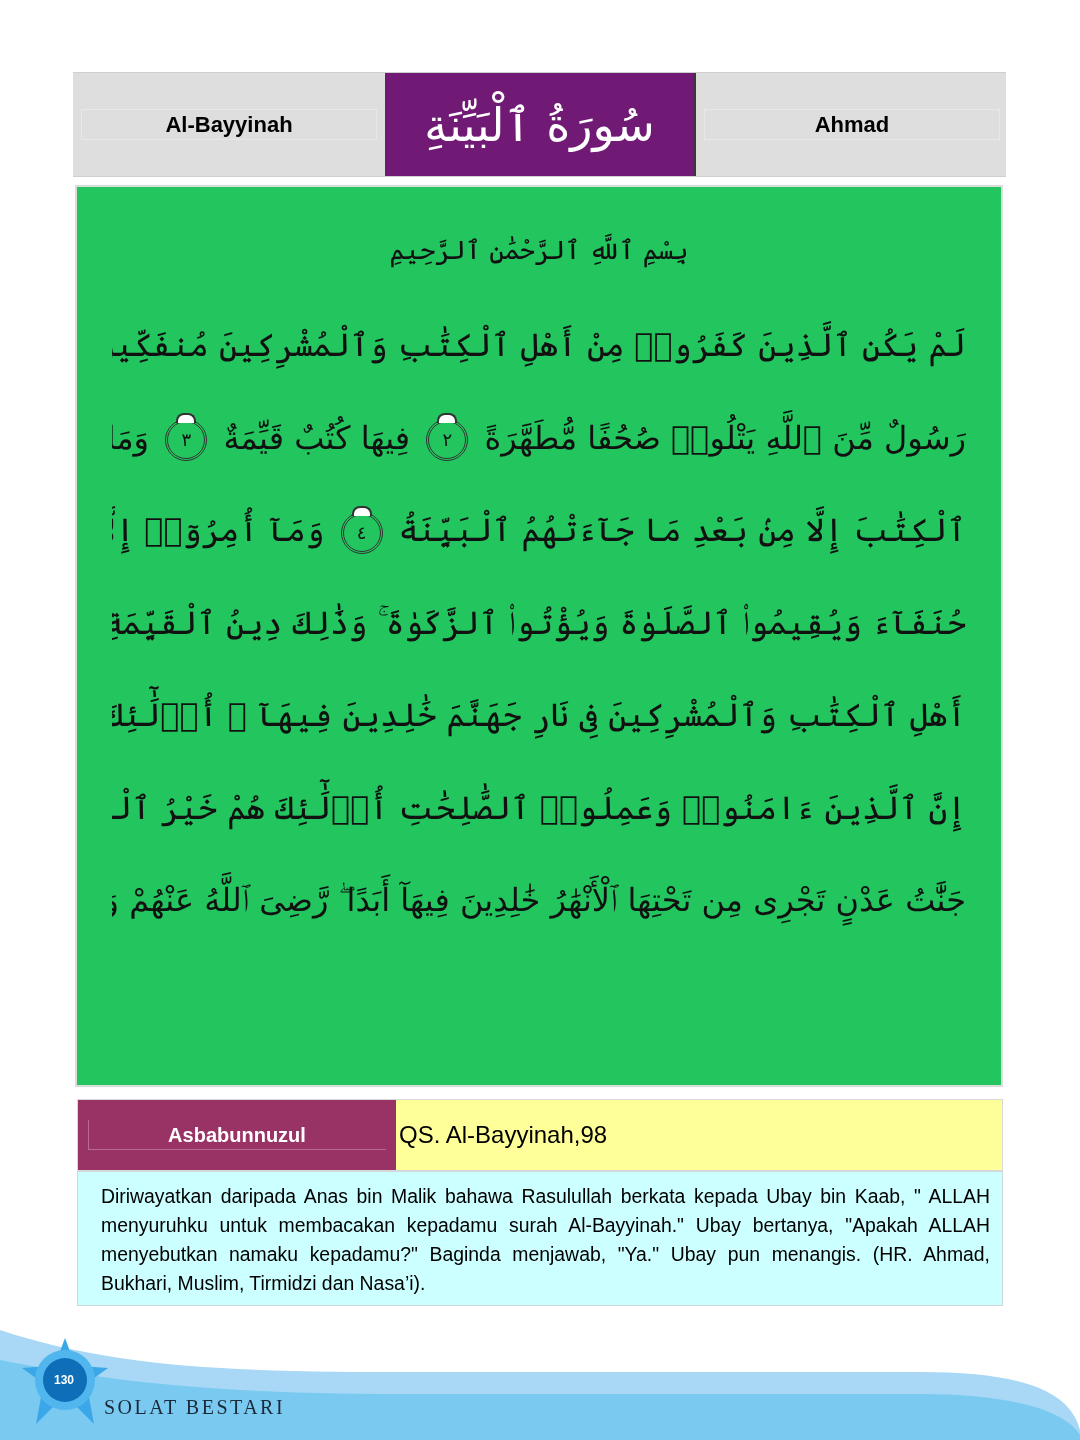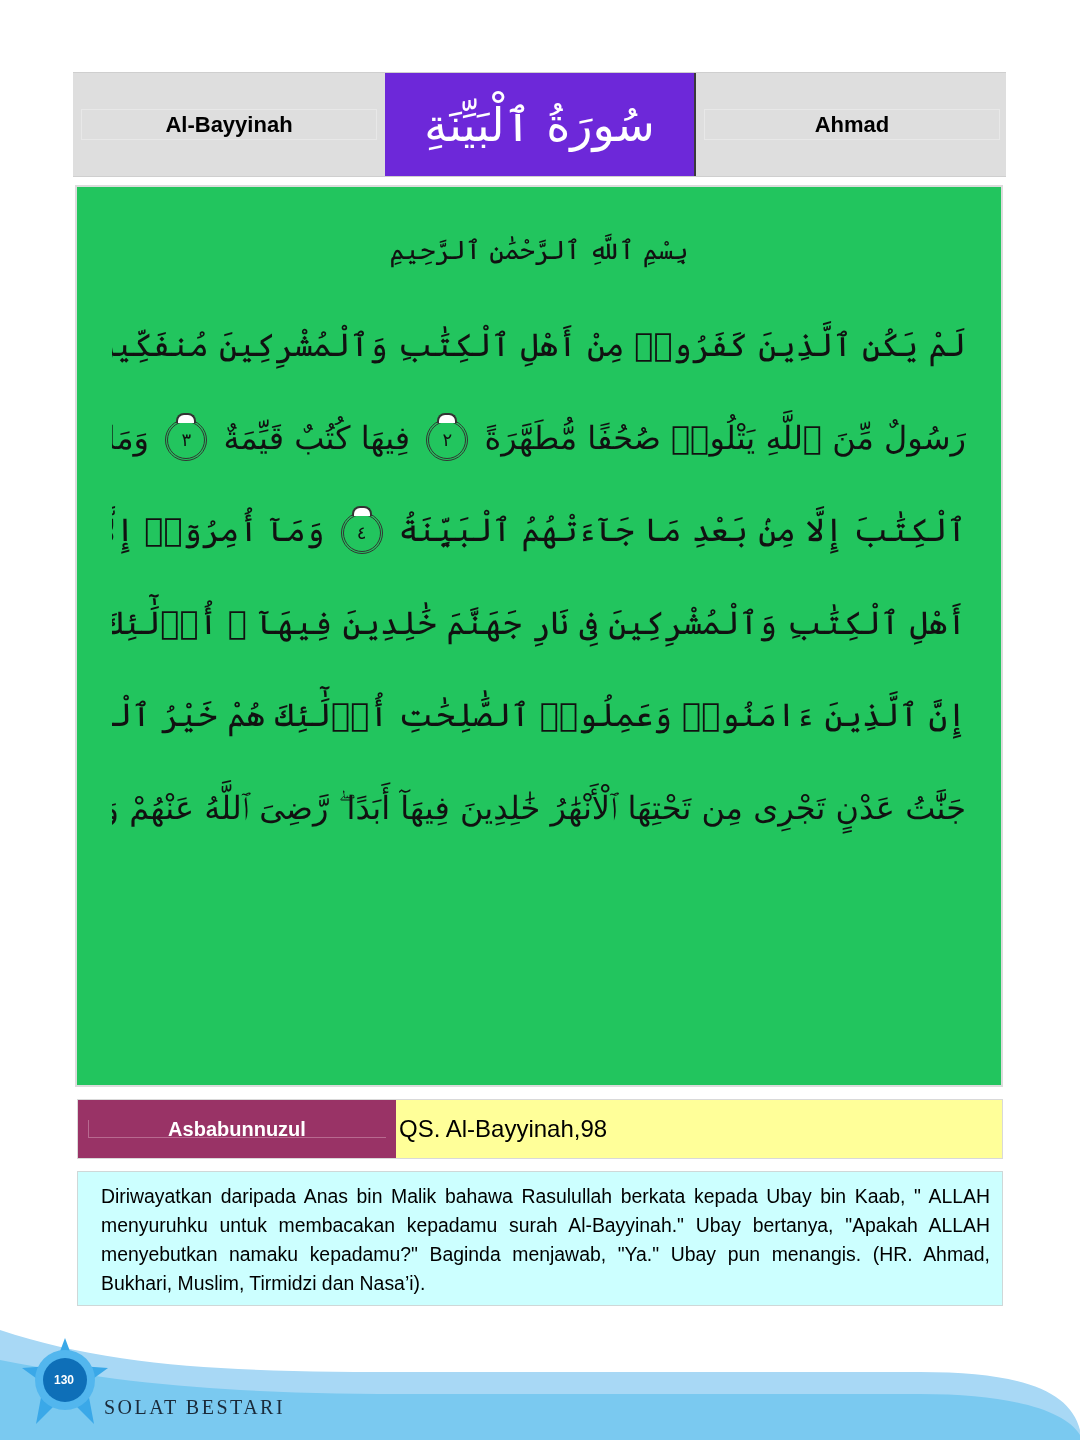--- a/index.html
+++ b/index.html
@@ -20,21 +20,21 @@
     position: relative;
   }
   .header .cell-side::after {
     content: ""; position: absolute; left: 8px; right: 8px; top: 36px; bottom: 36px;
     border: 1px solid #e8e8e8;
   }
   .header .cell-side span {
     font-weight: bold; font-size: 22px; color: #000; position: relative; z-index: 1;
   }
   .header .cell-mid {
-    flex: 0 0 309px; background: #6d28d9; display: flex; align-items: center; justify-content: center;
+    flex: 0 0 309px; background: #701a75; display: flex; align-items: center; justify-content: center;
     border-right: 2px solid #3a3a3a;
   }
   .header .cell-mid span {
     color: #fff; font-family: "DejaVu Sans", sans-serif; font-size: 46px; direction: rtl;
   }
 
   
   .quran-box {
     position: absolute; left: 75px; top: 185px; width: 928px; height: 902px;
     border: 2px solid #dcdcdc; background: #22c55e; box-sizing: border-box;
@@ -57,21 +57,21 @@
     vertical-align: middle; margin: 0 6px; position: relative; line-height: 1;
   }
   .ayah-num::before {
     content: ""; position: absolute; top: -9px; left: 50%; transform: translateX(-50%);
     width: 16px; height: 8px; border: 2px solid #333; border-bottom: none; border-radius: 8px 8px 0 0;
     background: #fff;
   }
 
   
   .asbab-head {
-    position: absolute; left: 77px; top: 1099px; width: 926px; height: 60px;
+    position: absolute; left: 77px; top: 1099px; width: 926px; height: 72px;
     display: flex; border: 1px solid #d9d9d9; box-sizing: border-box;
   }
   .asbab-label {
     flex: 0 0 318px; background: #993366; display: flex; align-items: center; justify-content: center;
     position: relative;
   }
   .asbab-label::after {
     content: ""; position: absolute; left: 10px; right: 10px; top: 20px; bottom: 20px;
     border-bottom: 1px solid #b86a90; border-left: 1px solid #b86a90;
   }
@@ -130,20 +130,25 @@
       <span>فِيهَا كُتُبٌ قَيِّمَةٌ</span>
       <span class="ayah-num">٣</span>
       <span>وَمَا تَفَرَّقَ ٱلَّذِينَ أُوتُوا۟</span>
     </span>
     <span class="verse-line">
       <span>ٱلْكِتَٰبَ إِلَّا مِنۢ بَعْدِ مَا جَآءَتْهُمُ ٱلْبَيِّنَةُ</span>
       <span class="ayah-num">٤</span>
       <span>وَمَآ أُمِرُوٓا۟ إِلَّا لِيَعْبُدُوا۟ ٱللَّهَ مُخْلِصِينَ لَهُ ٱلدِّينَ</span>
     </span>
     <span class="verse-line">
+      <span>حُنَفَآءَ وَيُقِيمُوا۟ ٱلصَّلَوٰةَ وَيُؤْتُوا۟ ٱلزَّكَوٰةَ ۚ وَذَٰلِكَ دِينُ ٱلْقَيِّمَةِ</span>
+      
+      
+    </span>
+    <span class="verse-line">
       <span>أَهْلِ ٱلْكِتَٰبِ وَٱلْمُشْرِكِينَ فِى نَارِ جَهَنَّمَ خَٰلِدِينَ فِيهَآ ۚ أُو۟لَٰٓئِكَ هُمْ شَرُّ ٱلْبَرِيَّةِ</span>
       
     </span>
     <span class="verse-line">
       <span>إِنَّ ٱلَّذِينَ ءَامَنُوا۟ وَعَمِلُوا۟ ٱلصَّٰلِحَٰتِ أُو۟لَٰٓئِكَ هُمْ خَيْرُ ٱلْبَرِيَّةِ</span>
       
       
     </span>
     <span class="verse-line">
       <span>جَنَّٰتُ عَدْنٍ تَجْرِى مِن تَحْتِهَا ٱلْأَنْهَٰرُ خَٰلِدِينَ فِيهَآ أَبَدًا ۖ رَّضِىَ ٱللَّهُ عَنْهُمْ وَرَضُوا۟ عَنْهُ ۚ ذَٰلِكَ</span>

